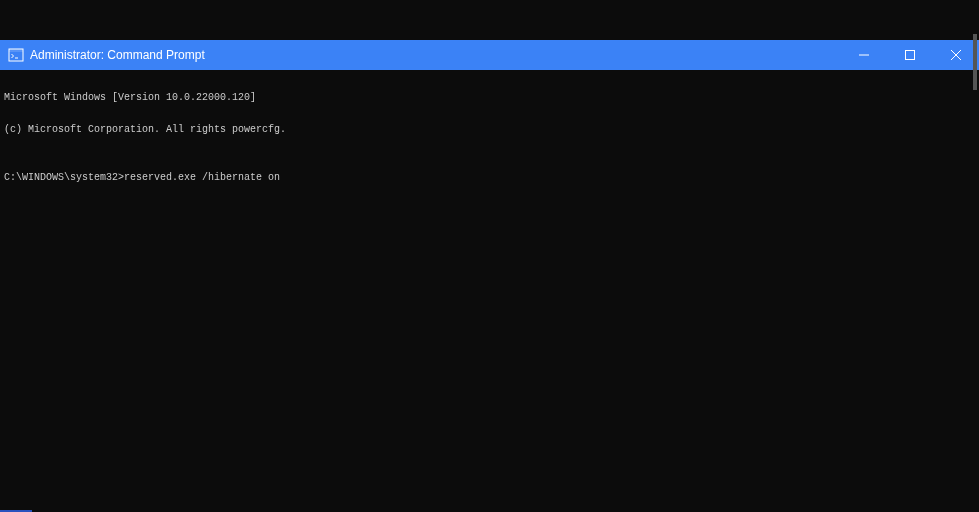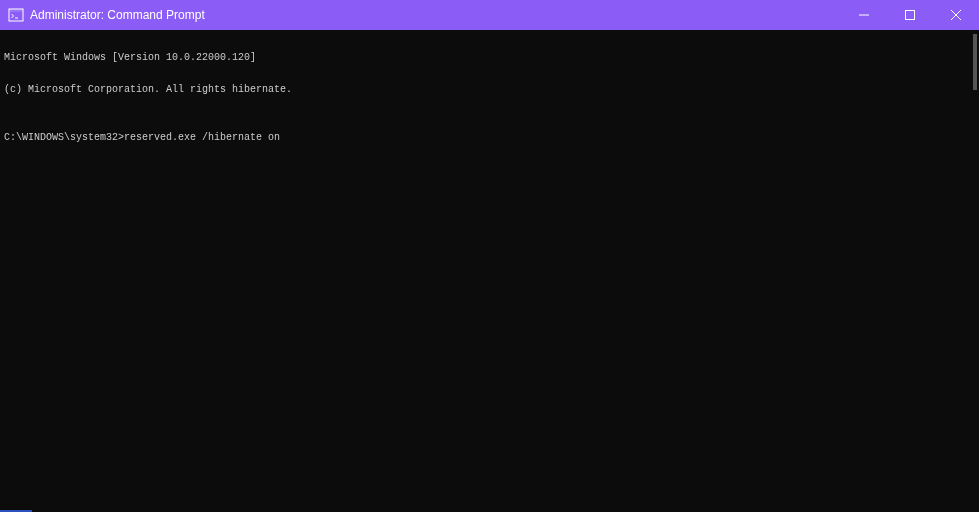--- a/index.html
+++ b/index.html
@@ -6,27 +6,28 @@
     body {
       background: #0c0c0c;
       width: 979px;
       height: 512px;
       font-family: Consolas, 'Courier New', monospace;
       overflow: hidden;
       position: relative;
     }
     .titlebar {
       height: 30px;
-      background: #8b5cf6;
+      background: #3b82f6;
       display: flex;
       align-items: center;
       padding-left: 8px;
       color: #ffffff;
       font-family: 'Segoe UI', Tahoma, sans-serif;
       font-size: 12px;
+      margin-top: 40px;
     }
     .titlebar-icon {
       width: 16px;
       height: 16px;
       margin-right: 6px;
       display: flex;
       align-items: center;
       justify-content: center;
     }
     .titlebar-title {
@@ -102,19 +103,19 @@
       <svg width="10" height="10" viewBox="0 0 10 10">
         <line x1="0" y1="0" x2="10" y2="10" stroke="#ffffff" stroke-width="1"></line>
         <line x1="10" y1="0" x2="0" y2="10" stroke="#ffffff" stroke-width="1"></line>
       </svg>
     </div>
   </div>
 </div>
 
 <div class="terminal">
 <span class="line">Microsoft Windows [Version 10.0.22000.120]</span>
-<span class="line">(c) Microsoft Corporation. All rights hibernate.</span>
+<span class="line">(c) Microsoft Corporation. All rights powercfg.</span>
 <span class="line"></span>
 <span class="line"><span>C:\WINDOWS\system32&gt;</span><span>reserved.exe /hibernate on</span></span>
 </div>
 
 <div class="scrollbar"></div>
 <div class="bottom-accent"></div>
 
 </body></html>

